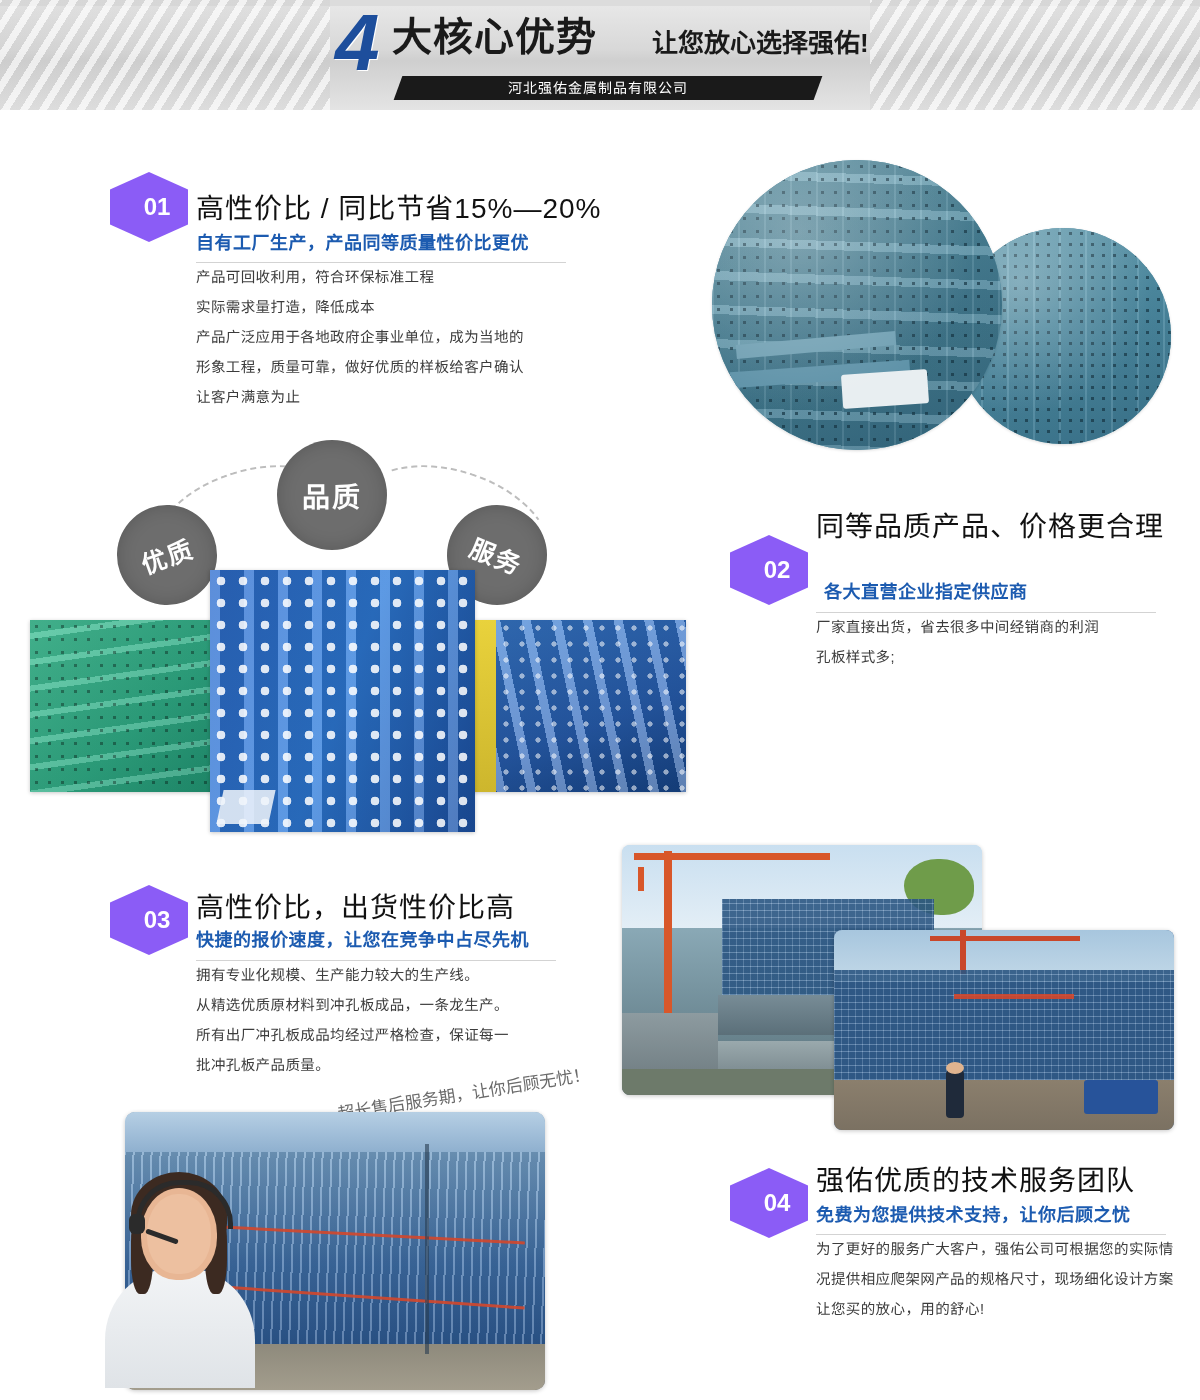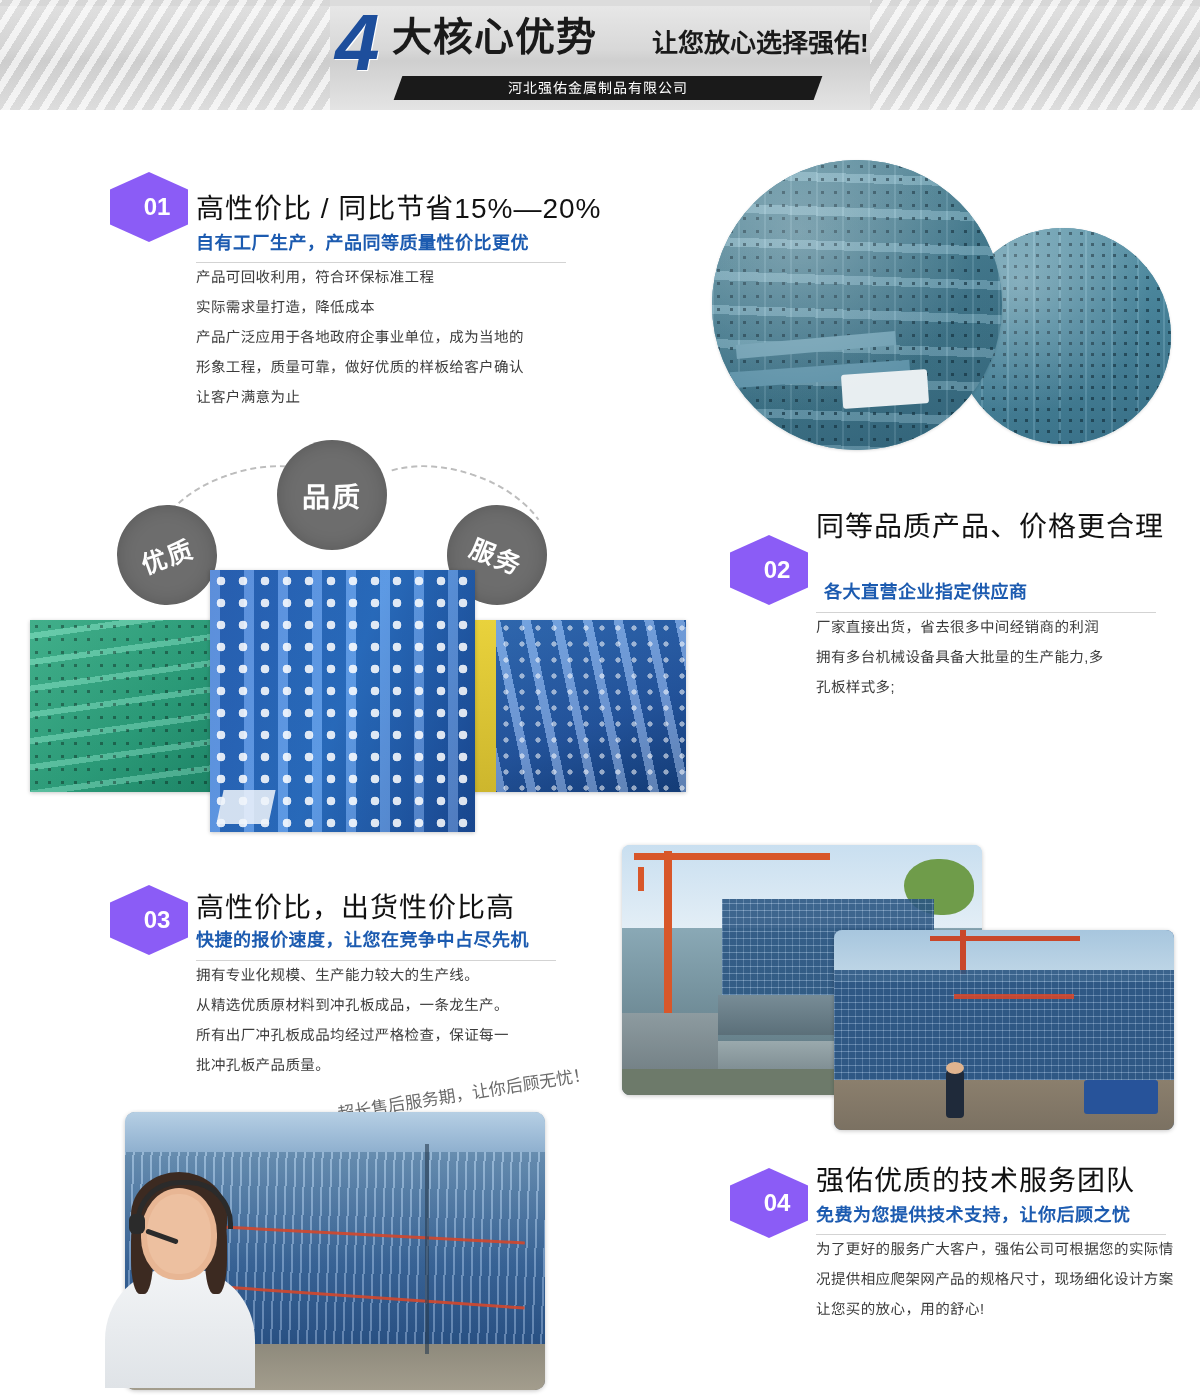--- a/index.html
+++ b/index.html
@@ -426,21 +426,20 @@
 <div class="photo ph-blue-wave" style="left:210px; top:570px; width:265px; height:262px;">
   <div style="position:absolute; left:10px; bottom:8px; width:52px; height:34px; background:rgba(240,245,250,.85); transform:skewX(-12deg);"></div>
 </div>
 
 <div class="hex" style="left:730px; top:535px;">02</div>
 <div class="title-main" style="left:816px; top:504px;">同等品质产品、价格更合理</div>
 <div class="title-sub" style="left:824px; top:577px;">各大直营企业指定供应商</div>
 <div class="rule" style="left:816px; top:612px; width:340px;"></div>
 <div class="body-text" style="left:816px; top:612px; width:370px;">
   <div>厂家直接出货，省去很多中间经销商的利润</div>
-  <div>拥有多台机械设备具备大批量的生产能力,多</div>
   <div>孔板样式多;</div>
 </div>
 
 <div class="hex" style="left:110px; top:885px;">03</div>
 <div class="title-main" style="left:196px; top:885px;">高性价比，出货性价比高</div>
 <div class="title-sub" style="left:196px; top:925px;">快捷的报价速度，让您在竞争中占尽先机</div>
 <div class="rule" style="left:196px; top:960px; width:360px;"></div>
 <div class="body-text" style="left:196px; top:960px; width:400px;">
   <div>拥有专业化规模、生产能力较大的生产线。</div>
   <div>从精选优质原材料到冲孔板成品，一条龙生产。</div>

